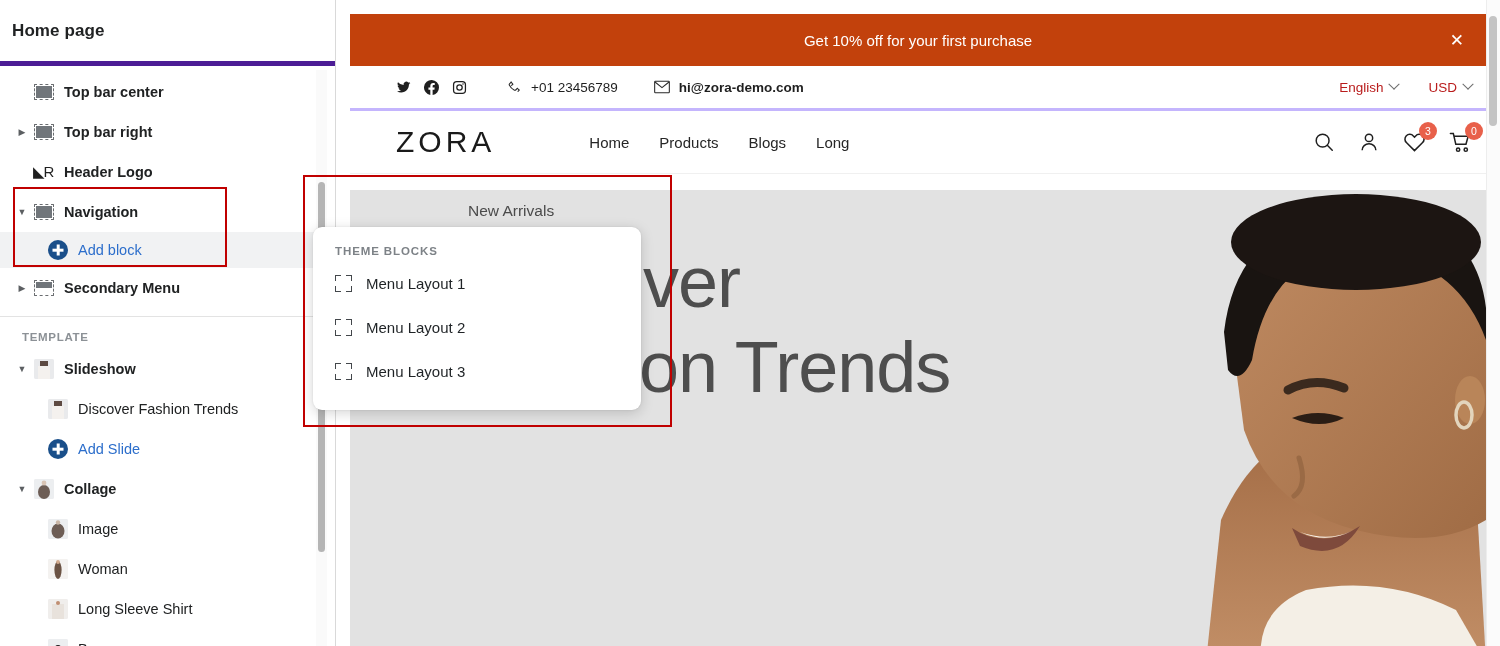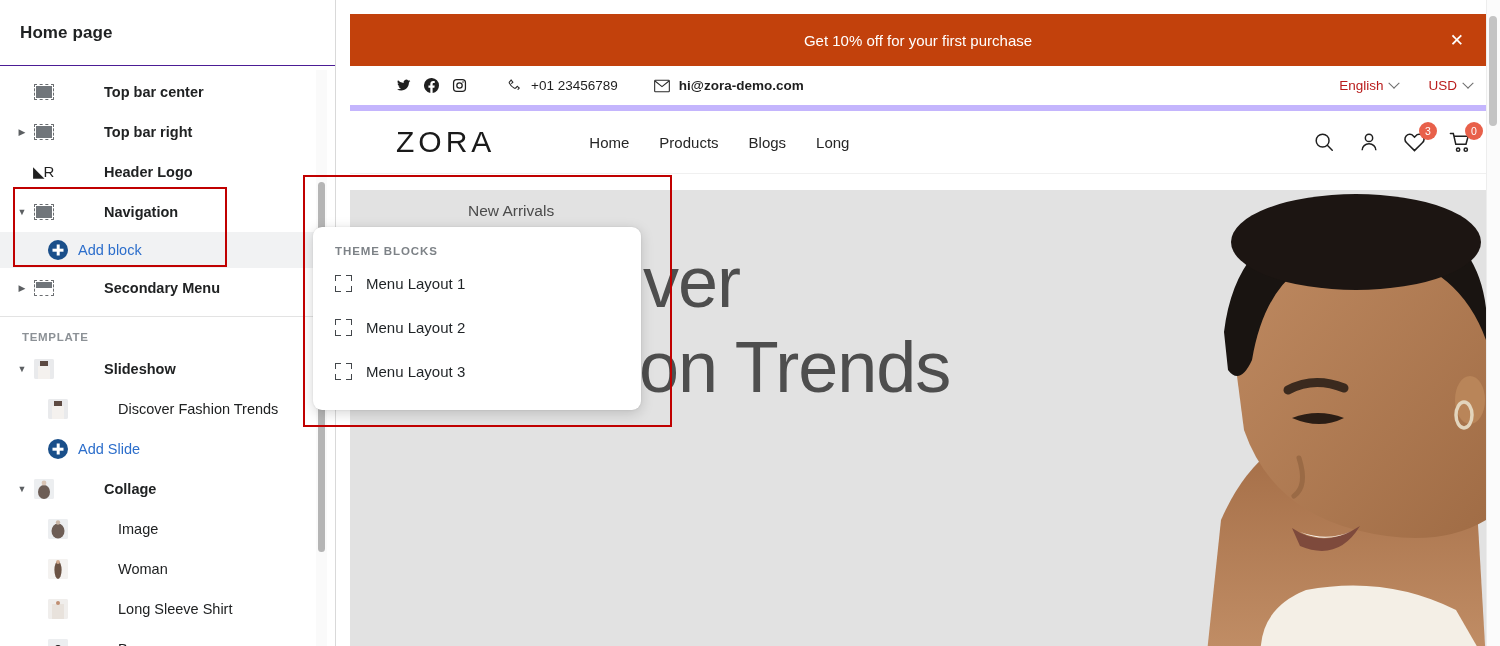--- a/index.html
+++ b/index.html
@@ -15,22 +15,22 @@
   .sidebar {
     width: 336px; height: 646px;
     background: #ffffff;
     border-right: 1px solid #d9d9d9;
     position: relative;
     flex: 0 0 336px;
   }
   .sidebar-header {
     height: 66px;
     display: flex; align-items: center;
-    padding-left: 20px;
-    border-bottom: 1px solid #4c1d95;
+    padding-left: 12px;
+    border-bottom: 5px solid #4c1d95;
   }
   .sidebar-title {
     font-size: 17px; font-weight: 700; color: #202223; letter-spacing: .1px;
   }
   .tree { padding-top: 6px; position: relative; }
   .tree-row {
     display: flex; align-items: center;
     height: 40px;
     padding-right: 8px;
     position: relative;
@@ -66,21 +66,21 @@
   }
   .thumb {
     width: 20px; height: 20px; flex: 0 0 20px;
     margin: 0 10px 0 4px;
     border-radius: 2px;
     background: #eceef0;
     overflow: hidden; position: relative;
   }
   .thumb svg { display: block; width: 100%; height: 100%; }
   .tree-label {
-    font-size: 14.5px; color: #202223; white-space: nowrap; margin-left: 40px;
+    font-size: 14.5px; color: #202223; white-space: nowrap;
   }
   .tree-label.bold { font-weight: 700; }
   .tree-row.addblock {
     background: #f1f2f3;
     height: 36px;
   }
   .plus-icon {
     width: 20px; height: 20px; flex: 0 0 20px;
     margin: 0 10px 0 4px;
     border-radius: 50%;
@@ -124,21 +124,21 @@
     position: relative;
   }
   .ann-text { color: #fff; font-size: 15px; }
   .ann-close {
     position: absolute; right: 22px; top: 50%; transform: translateY(-50%);
     color: #fff; font-size: 17px; line-height: 1; font-weight: 300;
   }
   .topbar {
     height: 45px; margin: 0 14px;
     background: #fff;
-    border-bottom: 6px solid #c4b5fd;
+    border-bottom: 3px solid #c4b5fd;
     display: flex; align-items: center;
     padding: 0 14px 0 46px;
     font-size: 13.5px; color: #1f1f1f;
   }
   .socials { display: flex; align-items: center; gap: 13px; }
   .socials svg { display: block; }
   .contact { display: flex; align-items: center; gap: 9px; margin-left: 40px; }
   .contact svg { display: block; }
   .contact.second { margin-left: 36px; font-weight: bold; }
   .topbar-right {

